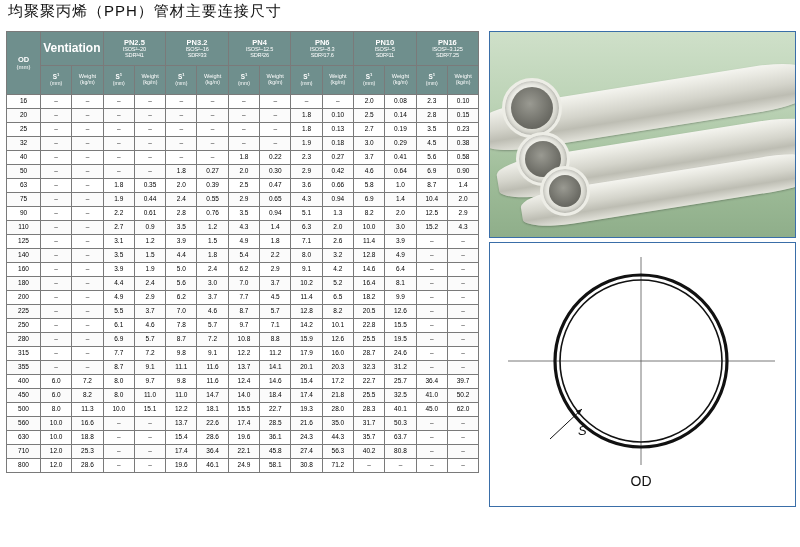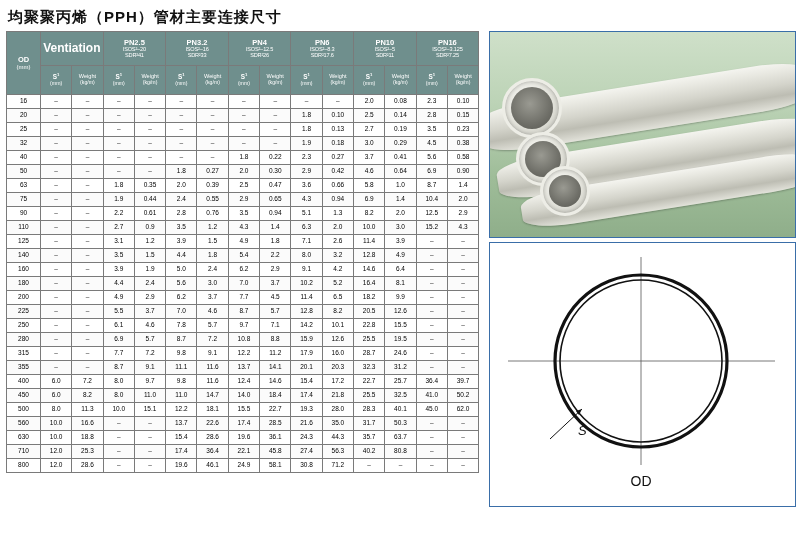--- a/index.html
+++ b/index.html
@@ -7,22 +7,22 @@
     width:800px;height:547px;
     background:#ffffff;
     font-family:"Liberation Sans", sans-serif;
     color:#111;
     overflow:hidden;
   }
   #page{position:relative;width:800px;height:547px;}
 
   
   .title{
-    position:absolute;left:8px;top:8px;
-    font-size:15px;font-weight:bold;letter-spacing:1px;
+    position:absolute;left:8px;top:2px;
+    font-size:15px;font-weight:normal;letter-spacing:1px;
     color:#111;
   }
 
   
   .table-wrap{
     position:absolute;left:6px;top:31px;width:472px;
   }
   table.spec{
     border-collapse:collapse;
     width:472px;

